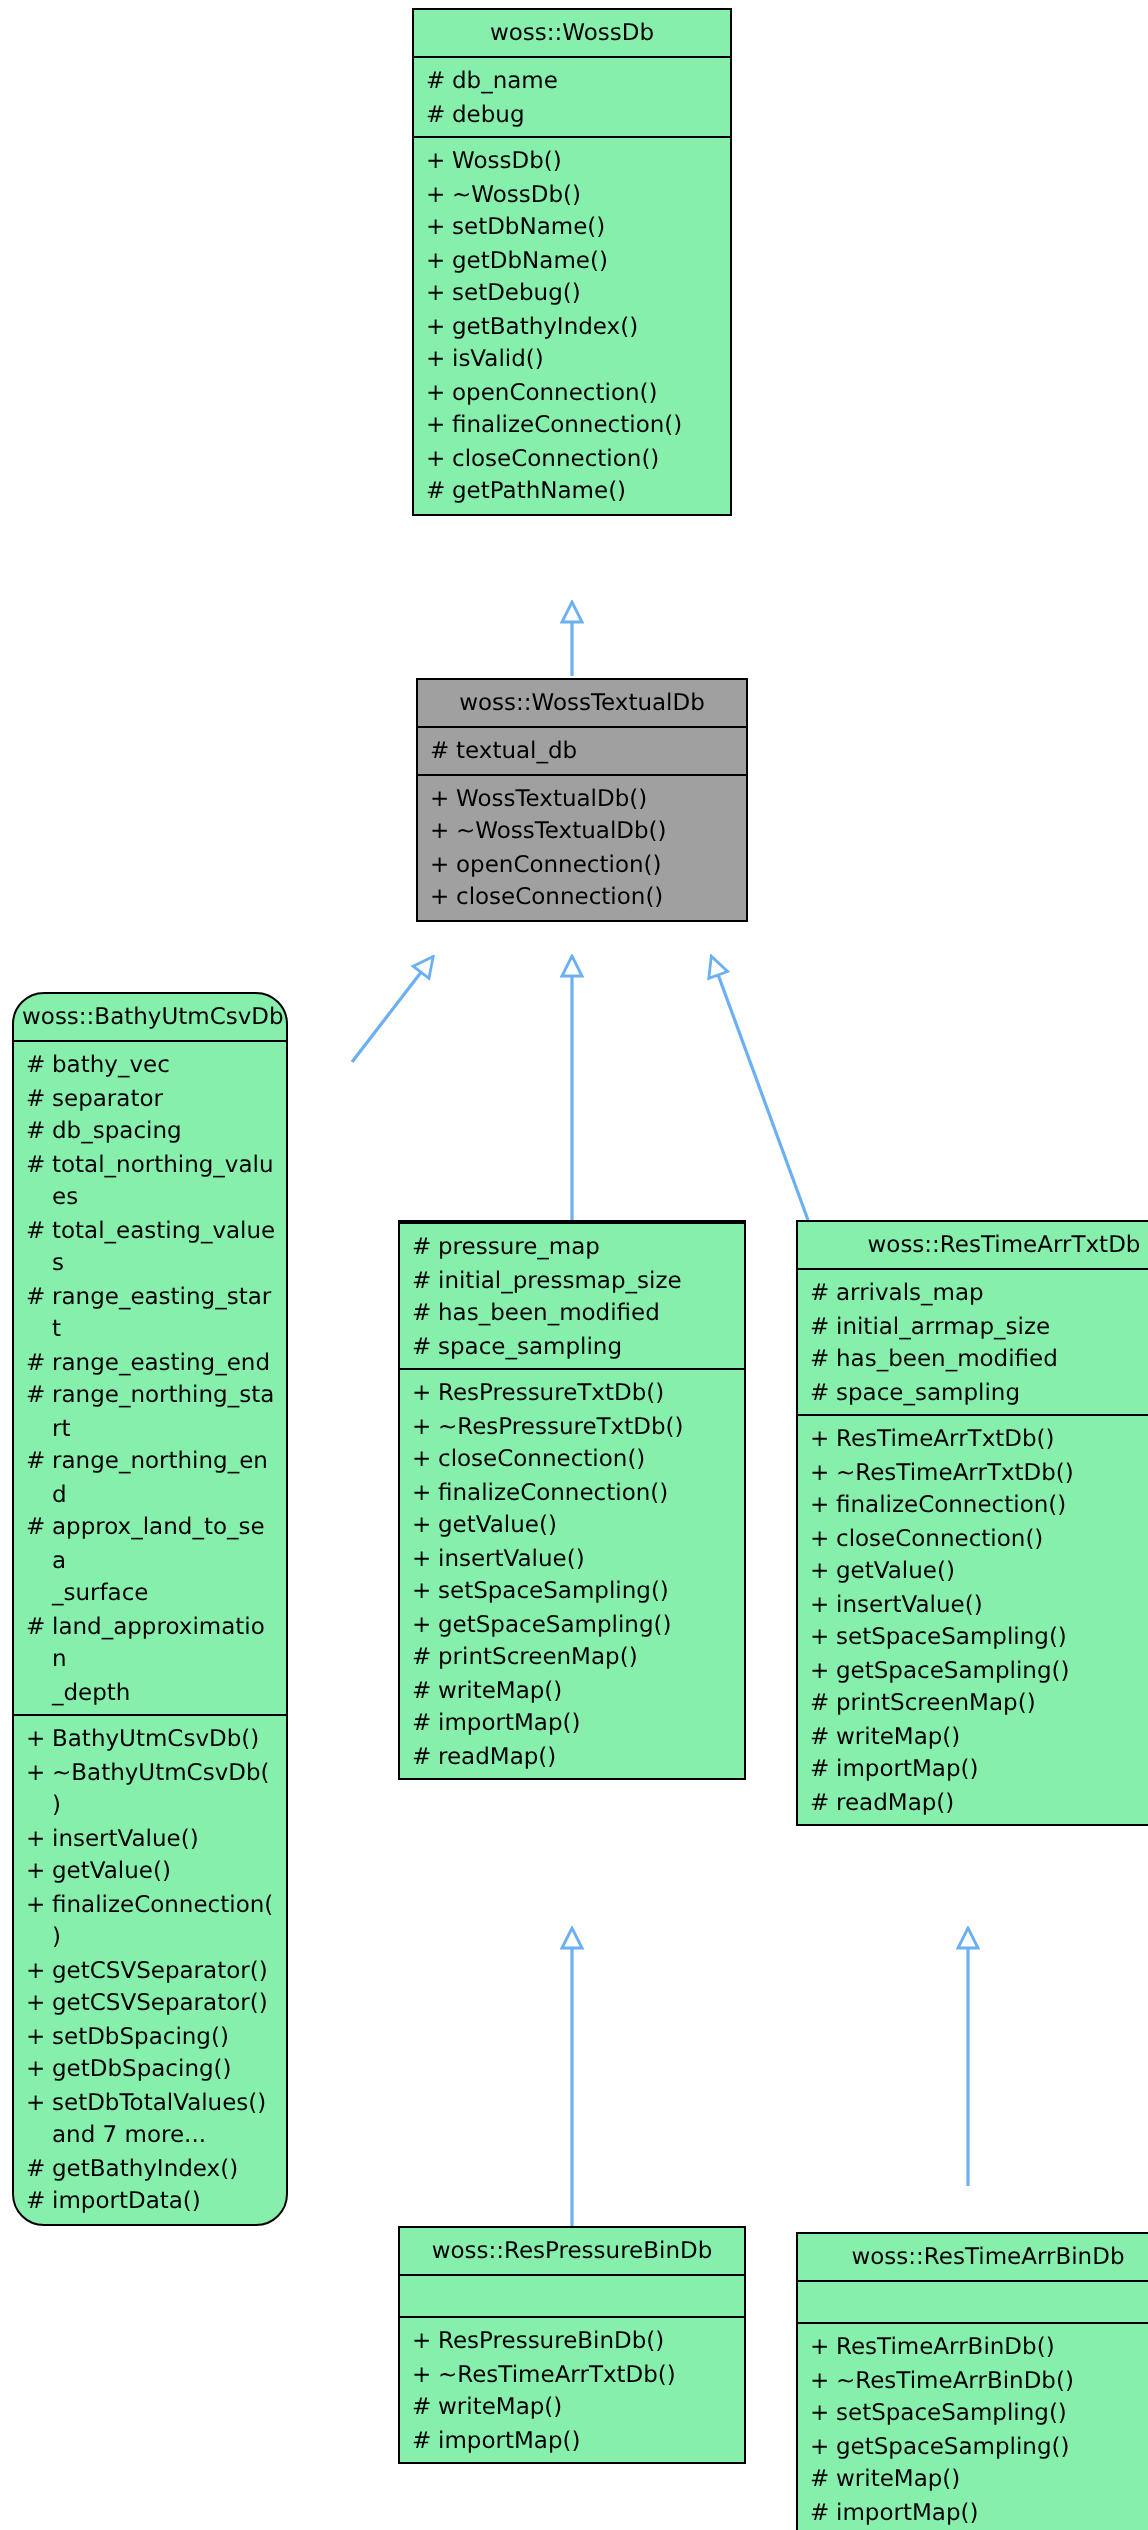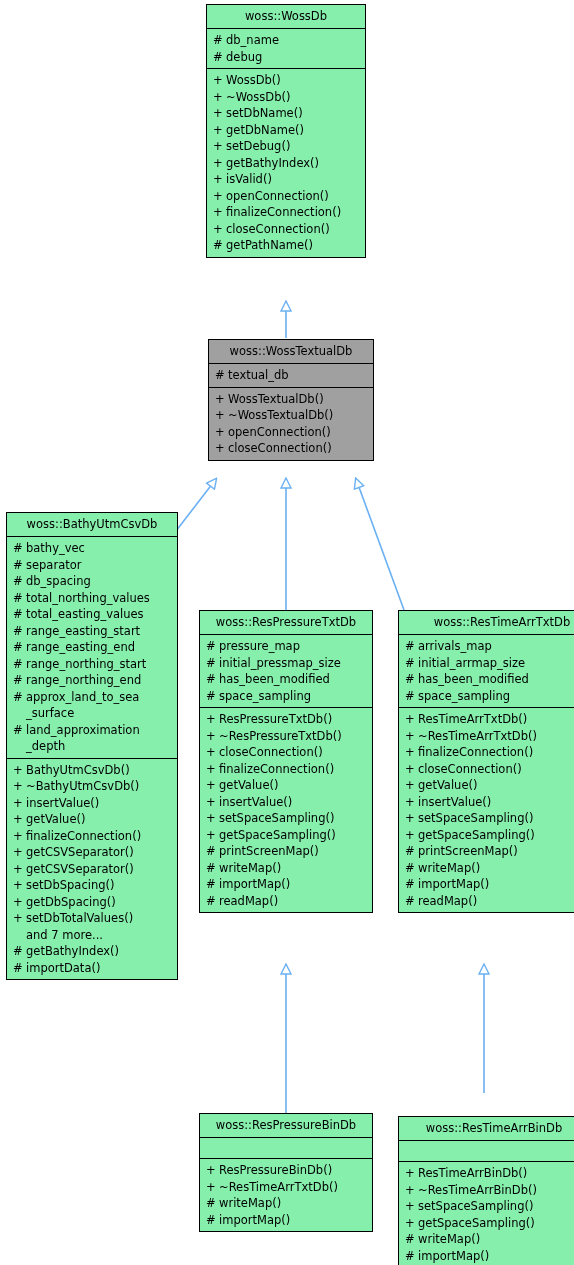--- a/index.html
+++ b/index.html
@@ -200,21 +200,21 @@
         <span class="vis">+</span>
         <span class="nm">openConnection()</span>
       </div>
       <div class="member">
         <span class="vis">+</span>
         <span class="nm">closeConnection()</span>
       </div>
     </div>
   </div>
 
-  <div class="uml-class" style="left:6px; top:512px; width:172px;">
+  <div class="uml-class" style="left:6px; top:496px; width:138px;border-radius:16px;">
     <div class="cls-title">woss::BathyUtmCsvDb</div>
     <div class="cls-sep"></div>
     <div class="cls-compartment">
       <div class="member">
         <span class="vis">#</span>
         <span class="nm">bathy_vec</span>
       </div>
       <div class="member">
         <span class="vis">#</span>
         <span class="nm">separator</span>
@@ -309,21 +309,20 @@
         <span class="nm">getBathyIndex()</span>
       </div>
       <div class="member">
         <span class="vis">#</span>
         <span class="nm">importData()</span>
       </div>
     </div>
   </div>
 
   <div class="uml-class" style="left:199px; top:610px; width:174px;">
-    <div class="cls-title">woss::ResPressureTxtDb</div>
     <div class="cls-sep"></div>
     <div class="cls-compartment">
       <div class="member">
         <span class="vis">#</span>
         <span class="nm">pressure_map</span>
       </div>
       <div class="member">
         <span class="vis">#</span>
         <span class="nm">initial_pressmap_size</span>
       </div>

